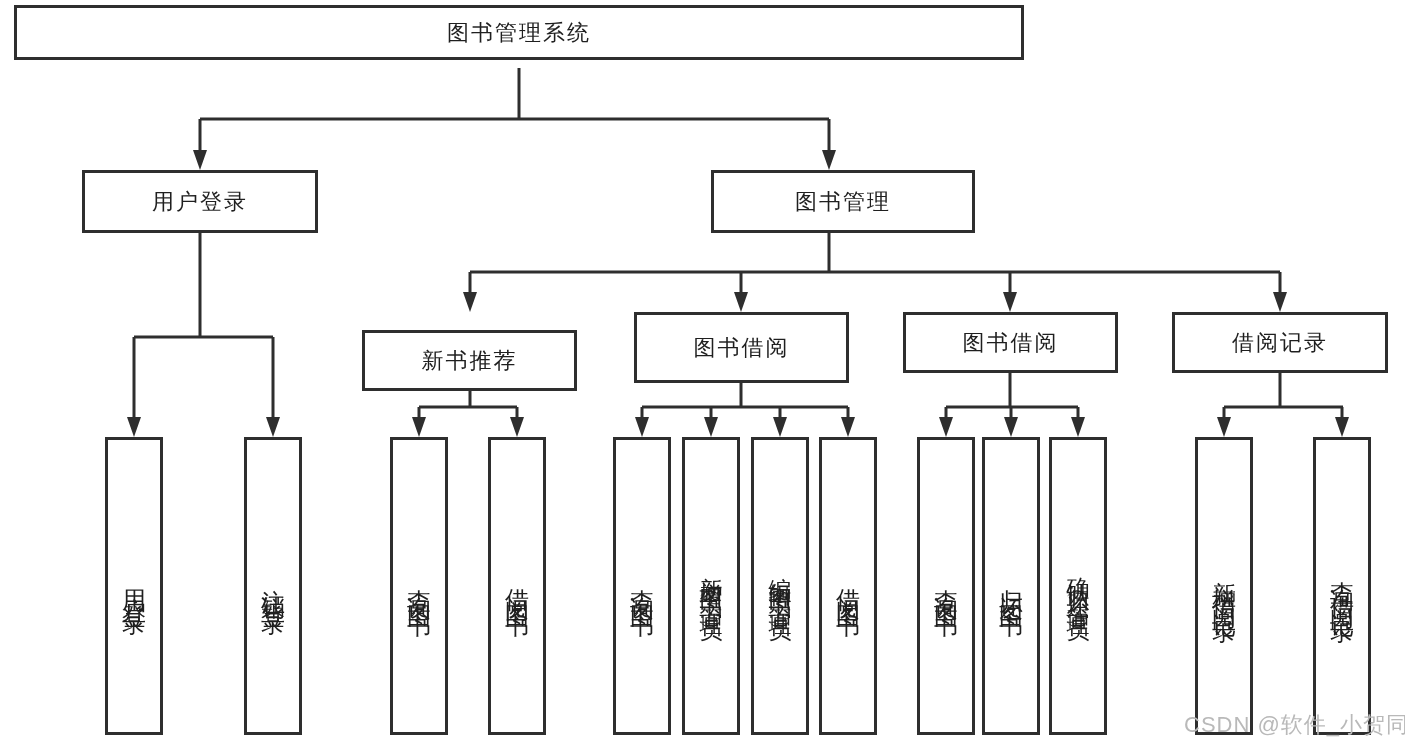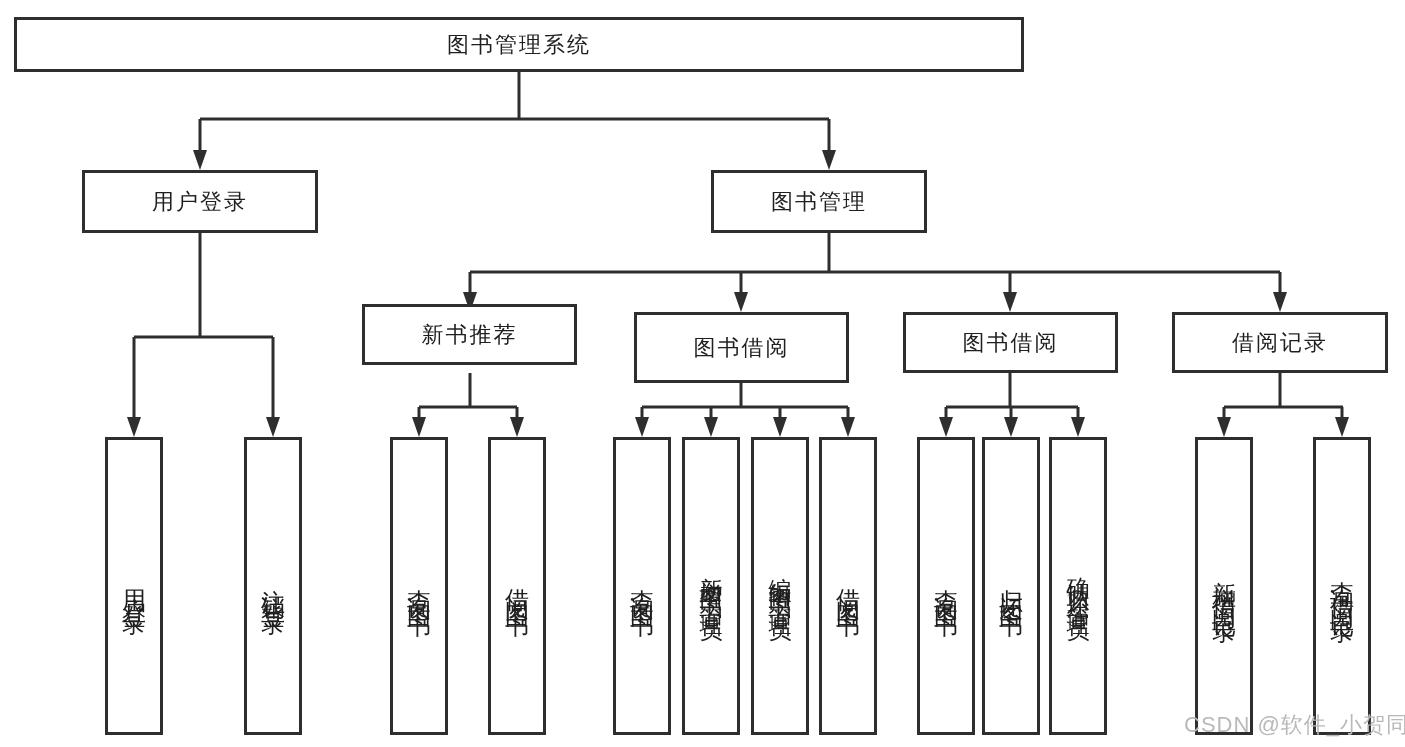--- a/index.html
+++ b/index.html
@@ -99,32 +99,32 @@
       <polygon points="773,417 787,417 780,437"></polygon>
       <polygon points="841,417 855,417 848,437"></polygon>
       <polygon points="939,417 953,417 946,437"></polygon>
       <polygon points="1004,417 1018,417 1011,437"></polygon>
       <polygon points="1071,417 1085,417 1078,437"></polygon>
       <polygon points="1217,417 1231,417 1224,437"></polygon>
       <polygon points="1335,417 1349,417 1342,437"></polygon>
     </g>
   </svg>
 
-  <div class="node h" style="left:14px;top:17px;width:1010px;height:55px">
+  <div class="node h" style="left:14px;top:5px;width:1010px;height:55px">
     <span>图书管理系统</span>
   </div>
 
   <div class="node h" style="left:82px;top:170px;width:236px;height:63px">
     <span>用户登录</span>
   </div>
-  <div class="node h" style="left:711px;top:170px;width:216px;height:63px">
+  <div class="node h" style="left:711px;top:170px;width:264px;height:63px">
     <span>图书管理</span>
   </div>
 
-  <div class="node h" style="left:362px;top:304px;width:215px;height:61px">
+  <div class="node h" style="left:362px;top:330px;width:215px;height:61px">
     <span>新书推荐</span>
   </div>
   <div class="node h" style="left:634px;top:312px;width:215px;height:71px">
     <span>图书借阅</span>
   </div>
   <div class="node h" style="left:903px;top:312px;width:215px;height:61px">
     <span>图书借阅</span>
   </div>
   <div class="node h" style="left:1172px;top:312px;width:216px;height:61px">
     <span>借阅记录</span>

